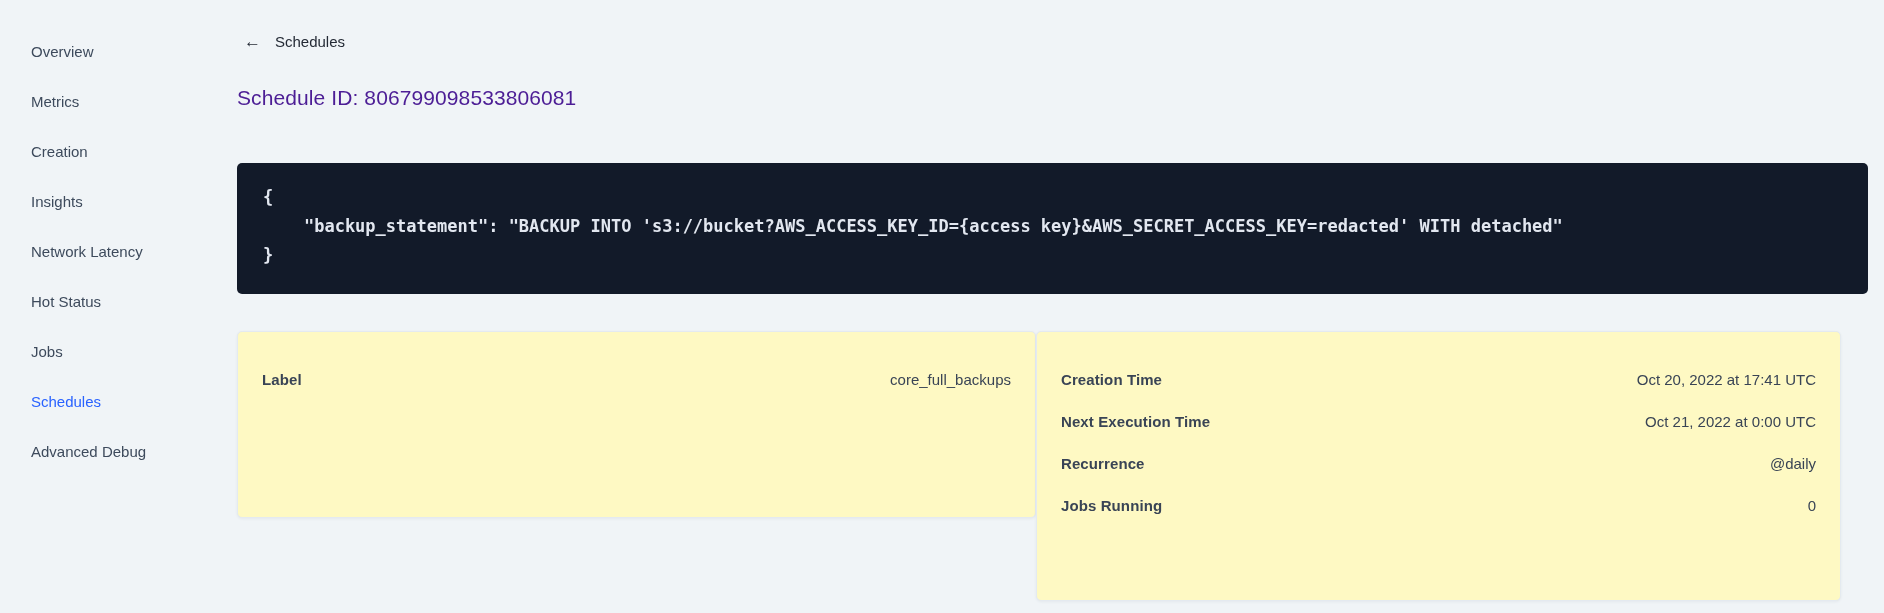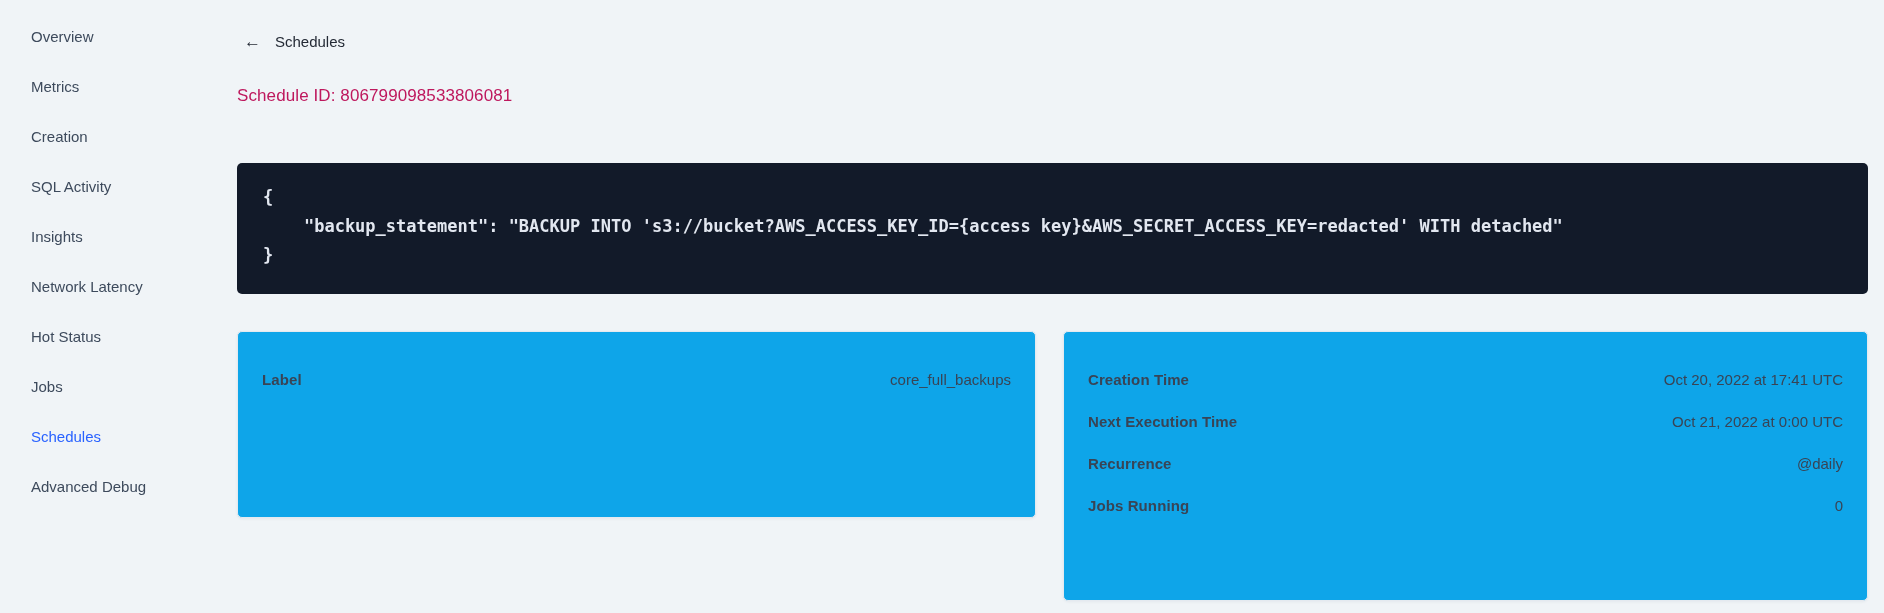--- a/index.html
+++ b/index.html
@@ -8,21 +8,21 @@
     background: #f0f4f7;
     font-family: "Liberation Sans", sans-serif;
     overflow: hidden;
     position: relative;
   }
 
   
   .sidebar {
     position: absolute; left: 0; top: 0;
     width: 205px; height: 613px;
-    padding-top: 11px;
+    padding-top: 26px;
   }
   .nav-item {
     height: 50px;
     display: flex; align-items: center;
     padding-left: 31px;
     font-size: 15px;
     color: #3d4a5c;
     cursor: pointer;
     white-space: nowrap;
   }
@@ -34,21 +34,21 @@
     display: flex; align-items: center;
     font-size: 15px; color: #242a35;
     cursor: pointer;
   }
   .back-arrow {
     font-size: 17px; line-height: 1;
     margin-right: 14px; color: #242a35;
   }
   .page-title {
     position: absolute; left: 237px; top: 86px;
-    font-size: 17px; font-weight: 500; color: #be185d;
+    font-size: 21px; font-weight: 500; color: #4c1d95;
     letter-spacing: 0.1px;
   }
 
   
   .code-box {
     position: absolute; left: 237px; top: 163px;
     width: 1631px; height: 131px;
     background: #121a29;
     border-radius: 5px;
     padding: 20px 26px;
@@ -58,49 +58,48 @@
     font-family: "DejaVu Sans Mono", "Liberation Mono", monospace;
     font-size: 17px; font-weight: 600;
     line-height: 29px;
     color: #e2e7f0;
     white-space: pre;
   }
 
   
   .card {
     position: absolute;
-    background: #0ea5e9;
+    background: #fef9c3;
     border: 1px solid #e4eaf0;
     border-radius: 5px;
     box-shadow: 0 1px 3px rgba(40, 55, 80, 0.06);
     padding: 26px 24px 0 24px;
   }
   .card.left  { left: 237px;  top: 331px; width: 799px; height: 187px; }
-  .card.right { left: 1063px; top: 331px; width: 805px; height: 270px; }
+  .card.right { left: 1036px; top: 331px; width: 805px; height: 270px; }
   .detail-row {
     height: 42px;
     display: flex; align-items: center; justify-content: space-between;
   }
   .detail-label {
     font-size: 15px; font-weight: 700; color: #394455;
     letter-spacing: 0.1px;
   }
   .detail-value {
     font-size: 15px; color: #394455;
     text-align: center;
   }
 </style>
 </head>
 <body>
 
 <nav class="sidebar">
   <div class="nav-item">Overview</div>
   <div class="nav-item">Metrics</div>
   <div class="nav-item">Creation</div>
-  <div class="nav-item">SQL Activity</div>
   <div class="nav-item">Insights</div>
   <div class="nav-item">Network Latency</div>
   <div class="nav-item">Hot Status</div>
   <div class="nav-item">Jobs</div>
   <div class="nav-item active">Schedules</div>
   <div class="nav-item">Advanced Debug</div>
 </nav>
 
 <div class="back-link">
   <span class="back-arrow">←</span>

